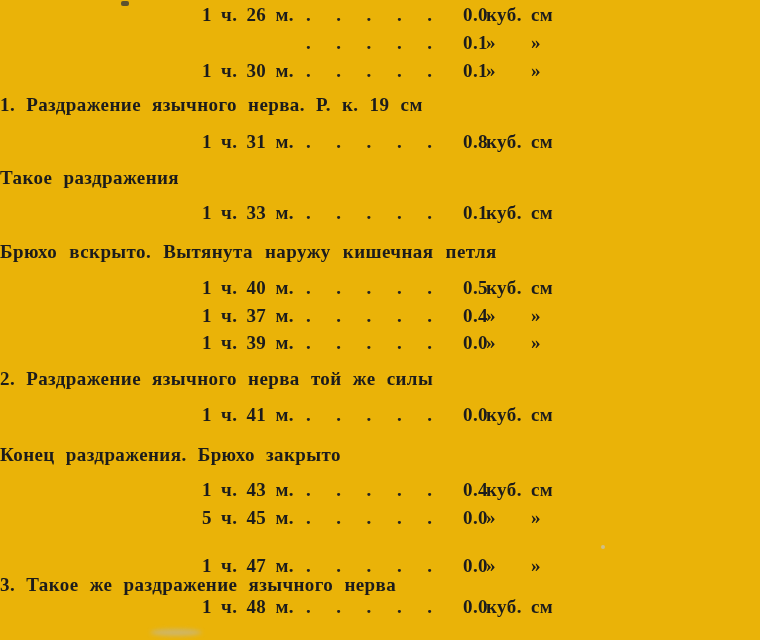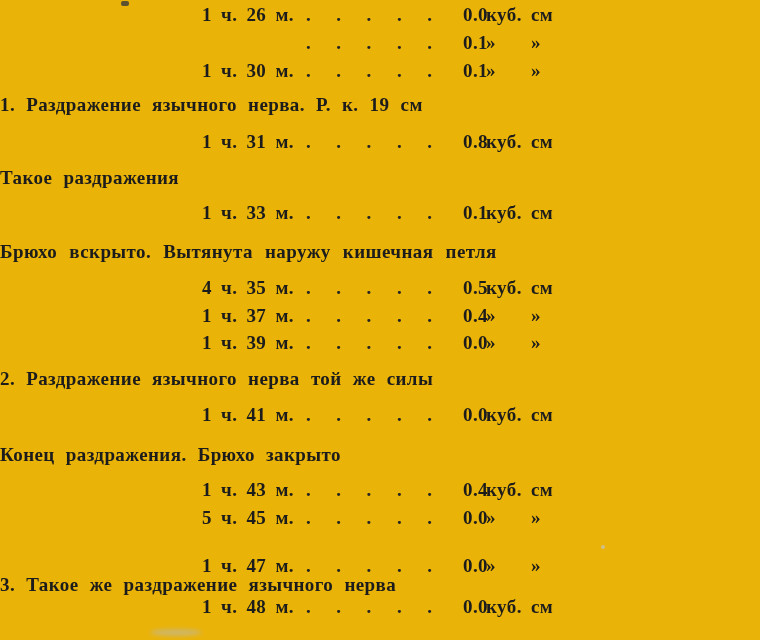--- a/index.html
+++ b/index.html
@@ -140,21 +140,21 @@
     <span class="time">1 ч. 33 м.</span>
     <span class="leader">. . . . .</span>
     <span class="value">0.1</span>
     <span class="unit1">куб.</span>
     <span class="unit2">см</span>
   </div>
 
   <div class="heading" style="top:241px; word-spacing:7px">Брюхо вскрыто. Вытянута наружу кишечная петля</div>
 
   <div class="entry" style="top:277px">
-    <span class="time">4 ч. 35 м.</span>
+    <span class="time">1 ч. 40 м.</span>
     <span class="leader">. . . . .</span>
     <span class="value">0.5</span>
     <span class="unit1">куб.</span>
     <span class="unit2">см</span>
   </div>
 
   <div class="entry" style="top:305px">
     <span class="time">1 ч. 37 м.</span>
     <span class="leader">. . . . .</span>
     <span class="value">0.4</span>

